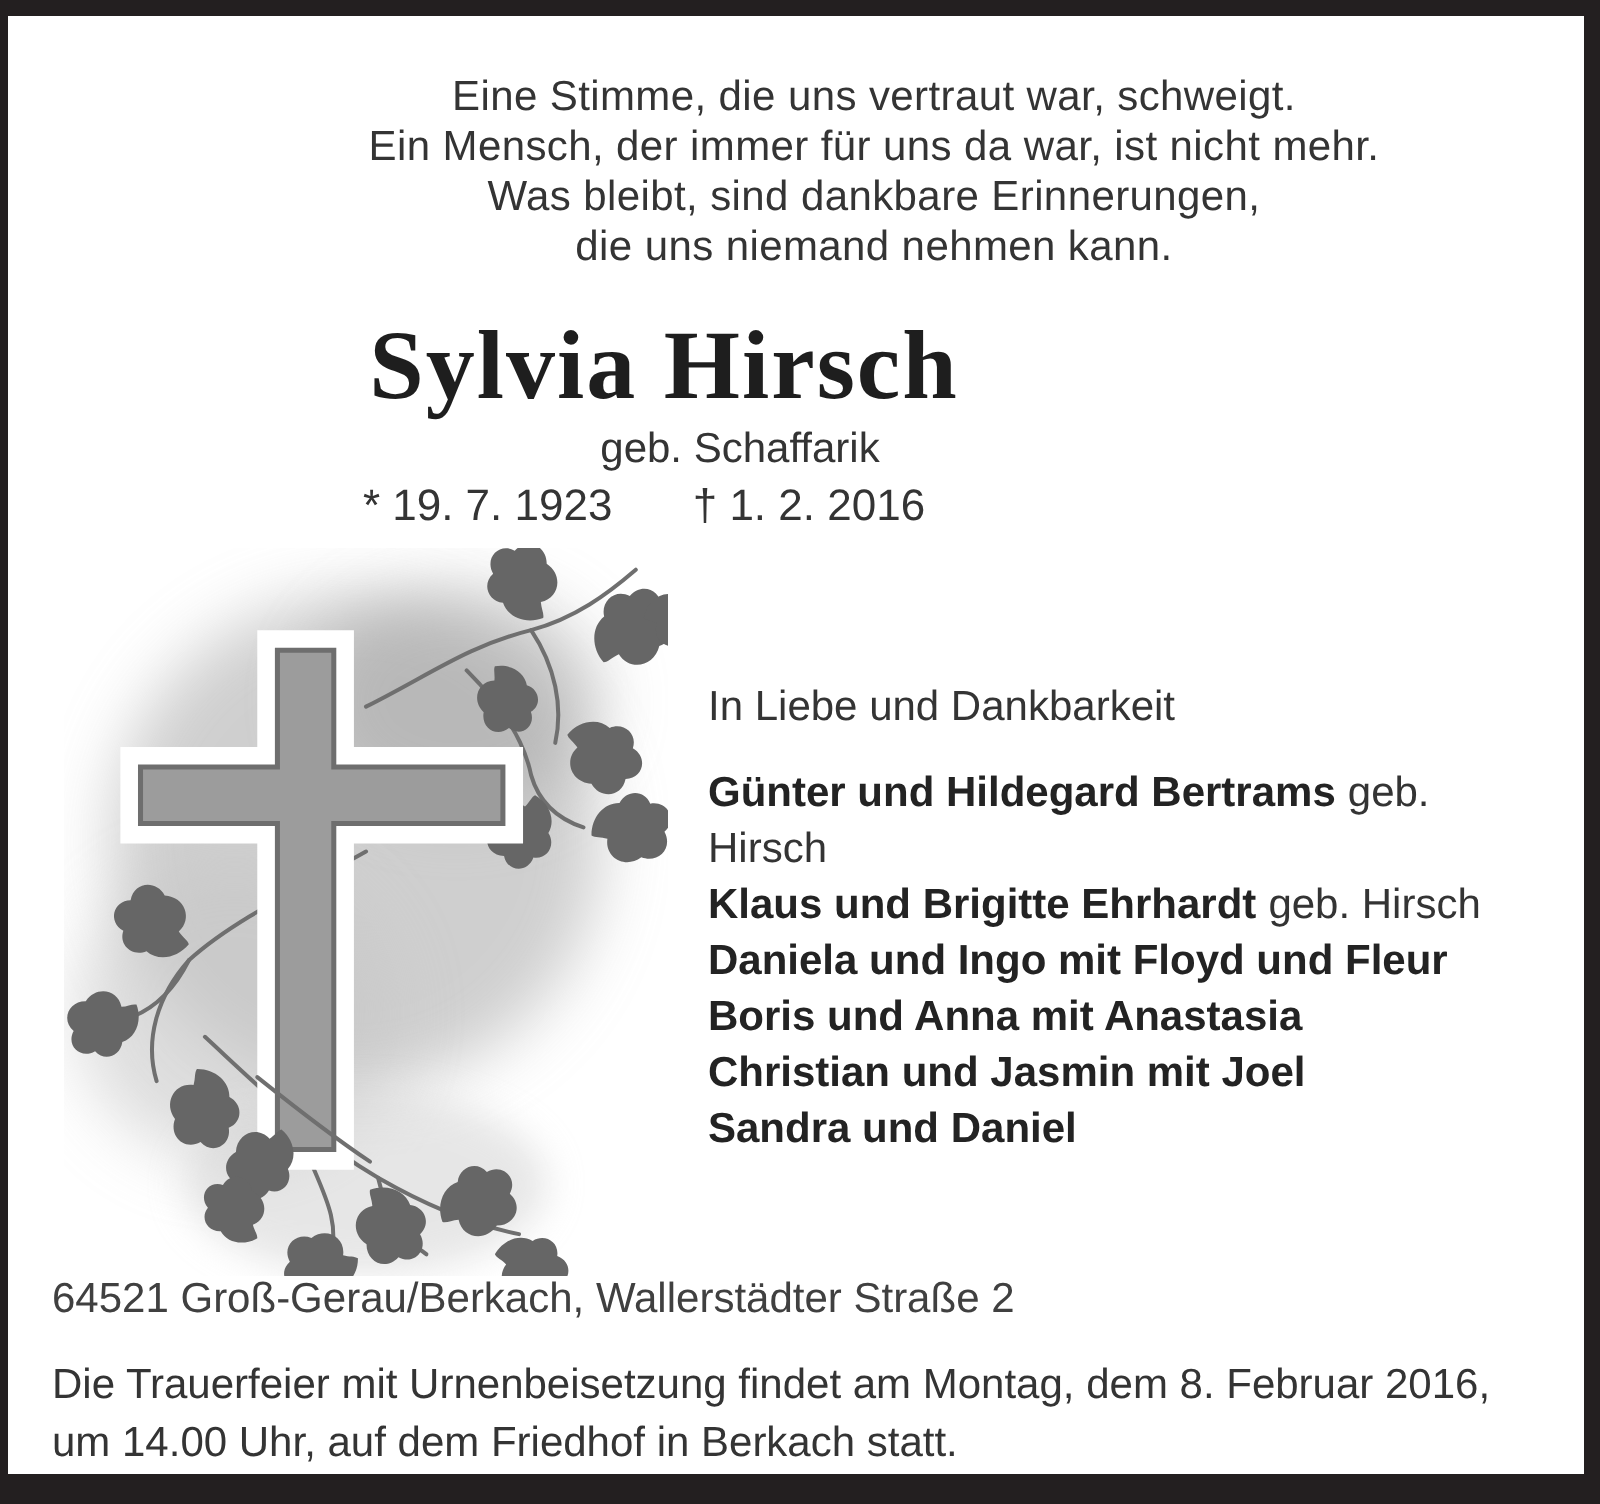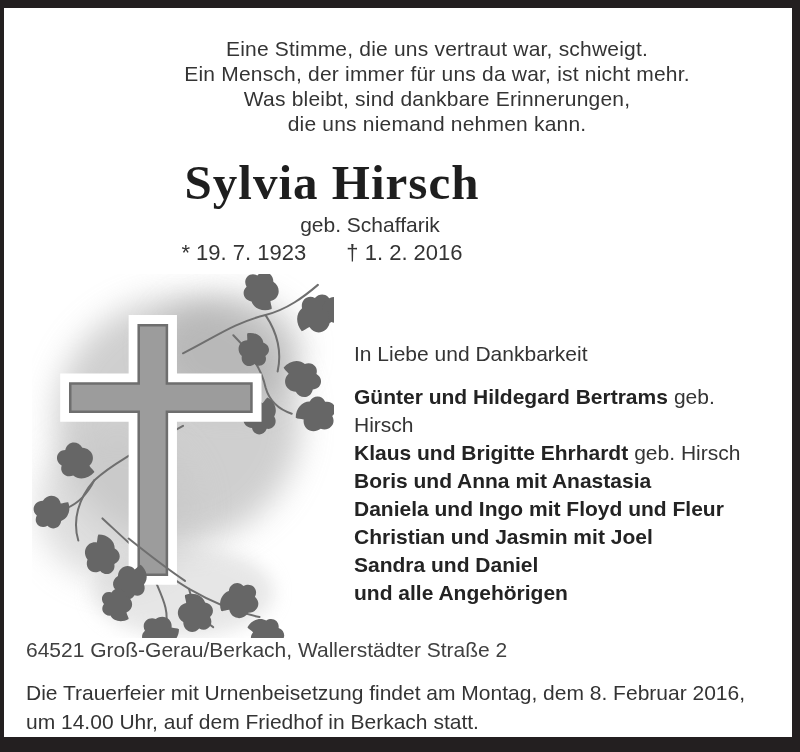--- a/index.html
+++ b/index.html
@@ -193,25 +193,24 @@
         <use href="#leaf" transform="translate(96,342) rotate(-40) scale(1.3)"></use>
       </g>
     </svg>
   </div>
 
   <div class="tribute">
     <p class="tribute-heading">In Liebe und Dankbarkeit</p>
     <div class="mourners">
       <div><span class="mourner-name">Günter und Hildegard Bertrams</span><span class="mourner-suffix">geb. Hirsch</span></div>
       <div><span class="mourner-name">Klaus und Brigitte Ehrhardt</span><span class="mourner-suffix">geb. Hirsch</span></div>
+      <div><span class="mourner-name">Daniela und Ingo mit Floyd und Fleur</span></div>
       <div><span class="mourner-name">Boris und Anna mit Anastasia</span></div>
-      <div><span class="mourner-name">Daniela und Ingo mit Floyd und Fleur</span></div>
       <div><span class="mourner-name">Christian und Jasmin mit Joel</span></div>
       <div><span class="mourner-name">Sandra und Daniel</span></div>
-      <div><span class="mourner-name">und alle Angehörigen</span></div>
     </div>
   </div>
 
   <div class="address">64521 Groß-Gerau/Berkach, Wallerstädter Straße 2</div>
 
   <div class="funeral">
     <div>Die Trauerfeier mit Urnenbeisetzung findet am Montag, dem 8. Februar 2016,</div>
     <div>um 14.00 Uhr, auf dem Friedhof in Berkach statt.</div>
   </div>
 

